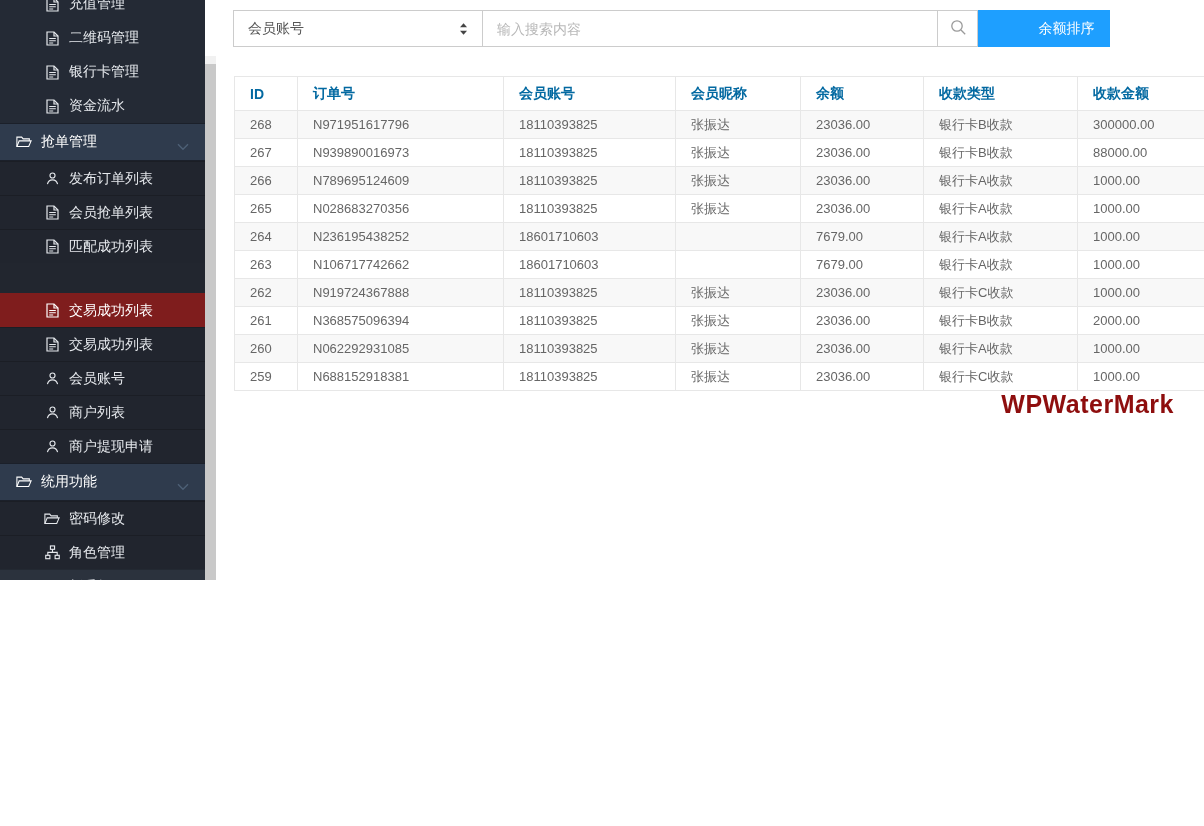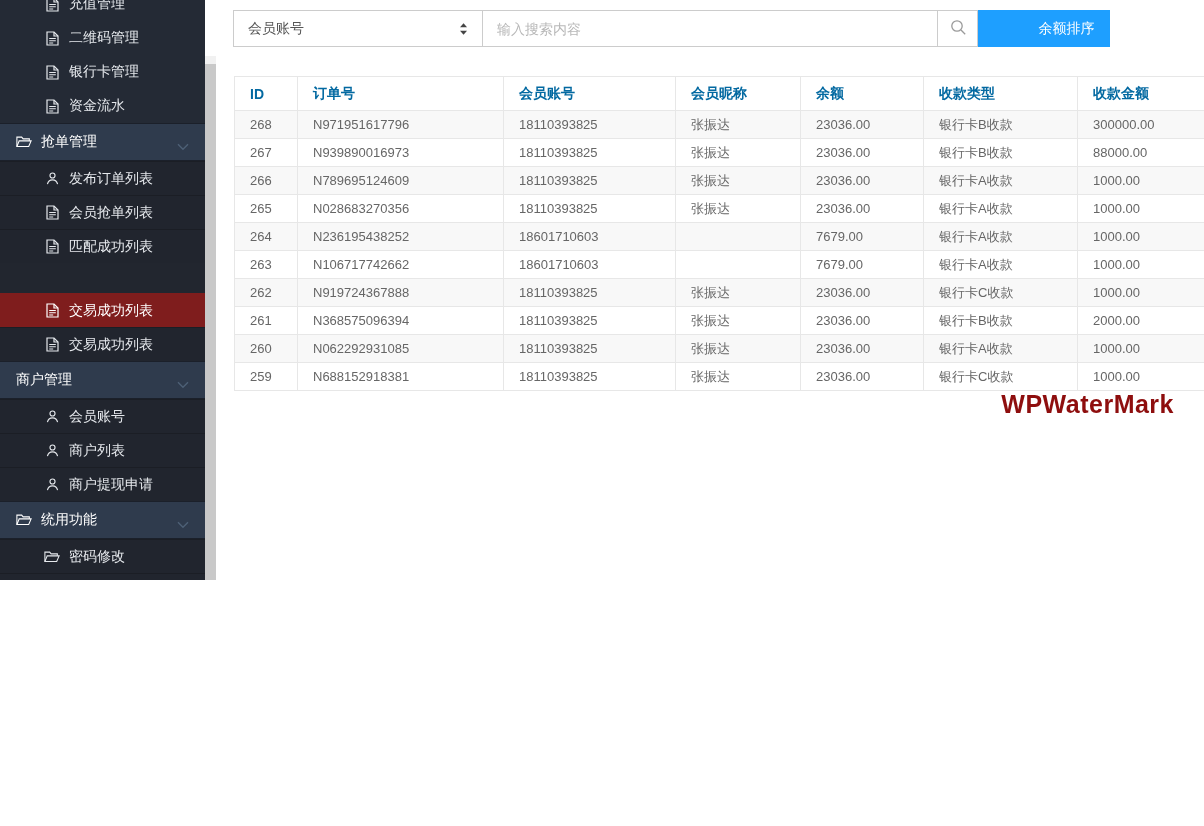--- a/index.html
+++ b/index.html
@@ -158,26 +158,20 @@
         </div>
         <div class="side-item child">
           <span class="icn">
             <svg width="13" height="15" viewBox="0 0 13 15">
               <path d="M1 1h7l4 4v9H1z" fill="none" stroke="currentColor" stroke-width="1.2"></path>
               <path d="M8 1v4h4" fill="none" stroke="currentColor" stroke-width="1.2"></path>
               <path d="M3.2 7.5h6.6M3.2 9.8h6.6M3.2 12h4" stroke="currentColor" stroke-width="1.1"></path>
             </svg>
           </span>
           <span>交易成功列表</span>
-        </div>
-        <div class="side-item section">
-          <span>商户管理</span>
-          <span class="chev"><svg width="12" height="8" viewBox="0 0 12 8">
-              <path d="M1 1.2l5 5 5-5" fill="none" stroke="currentColor" stroke-width="1.4"></path>
-            </svg></span>
         </div>
         <div class="side-item child">
           <span class="icn">
             <svg width="15" height="15" viewBox="0 0 16 16">
               <circle cx="8" cy="4.8" r="2.7" fill="none" stroke="currentColor" stroke-width="1.2"></circle>
               <path d="M2.6 14c.6-3.1 2.7-4.6 5.4-4.6s4.8 1.5 5.4 4.6" fill="none" stroke="currentColor" stroke-width="1.2"></path>
             </svg>
           </span>
           <span>会员账号</span>
         </div>

